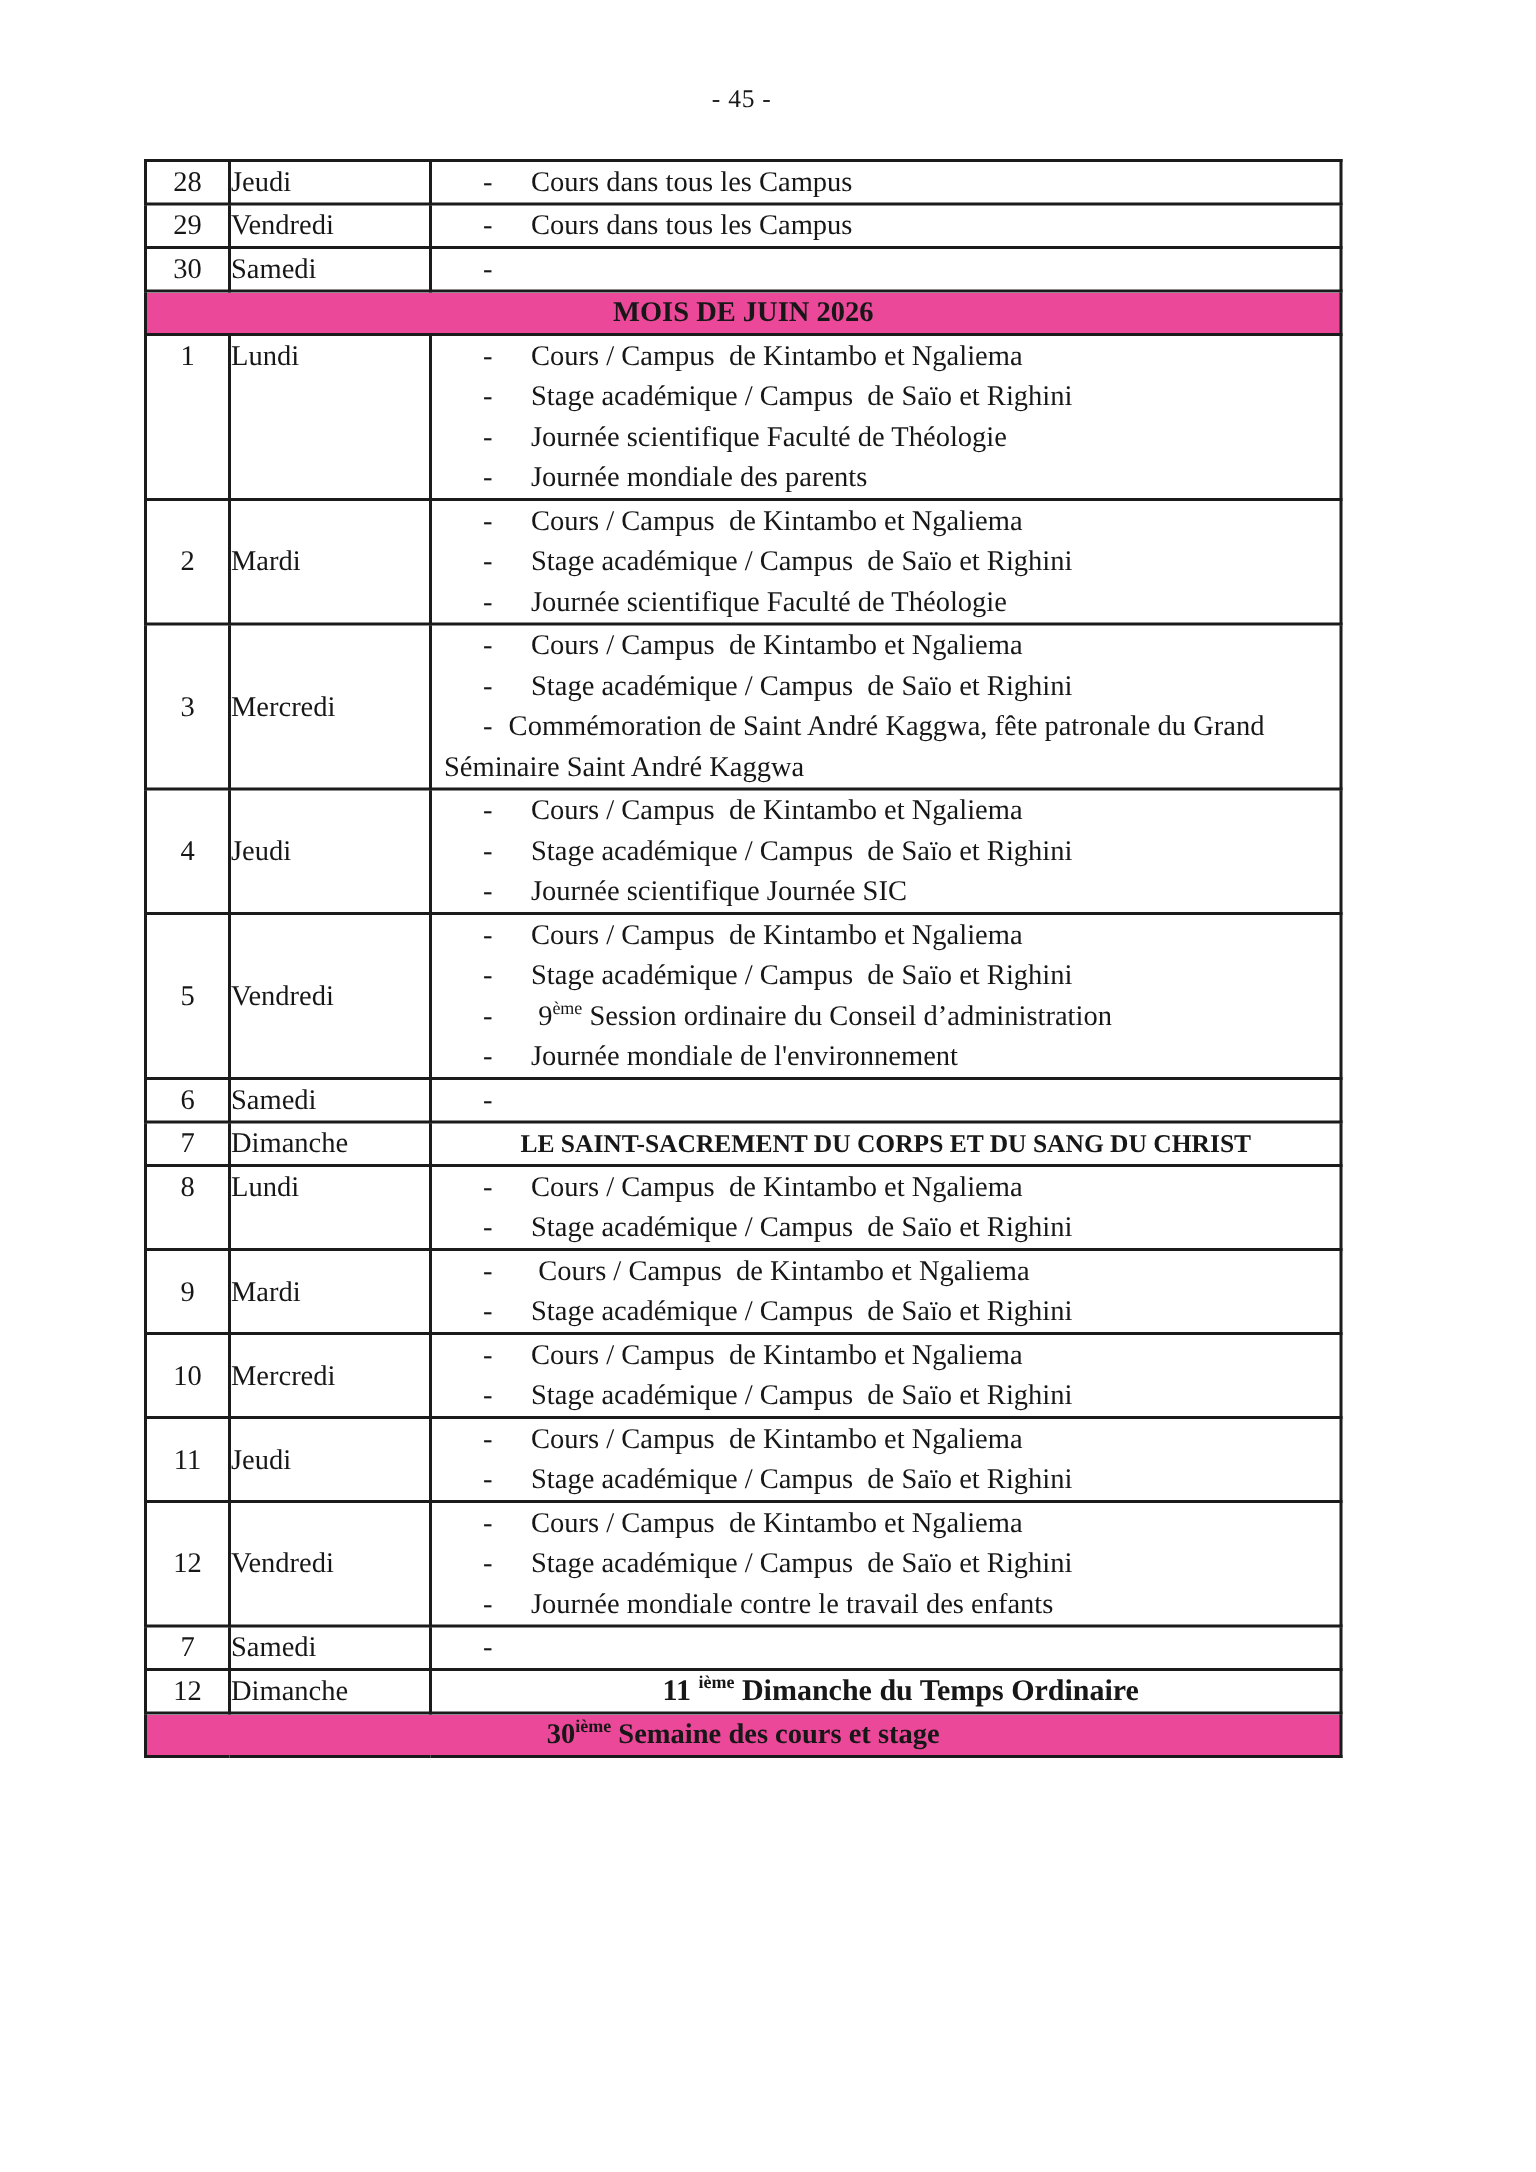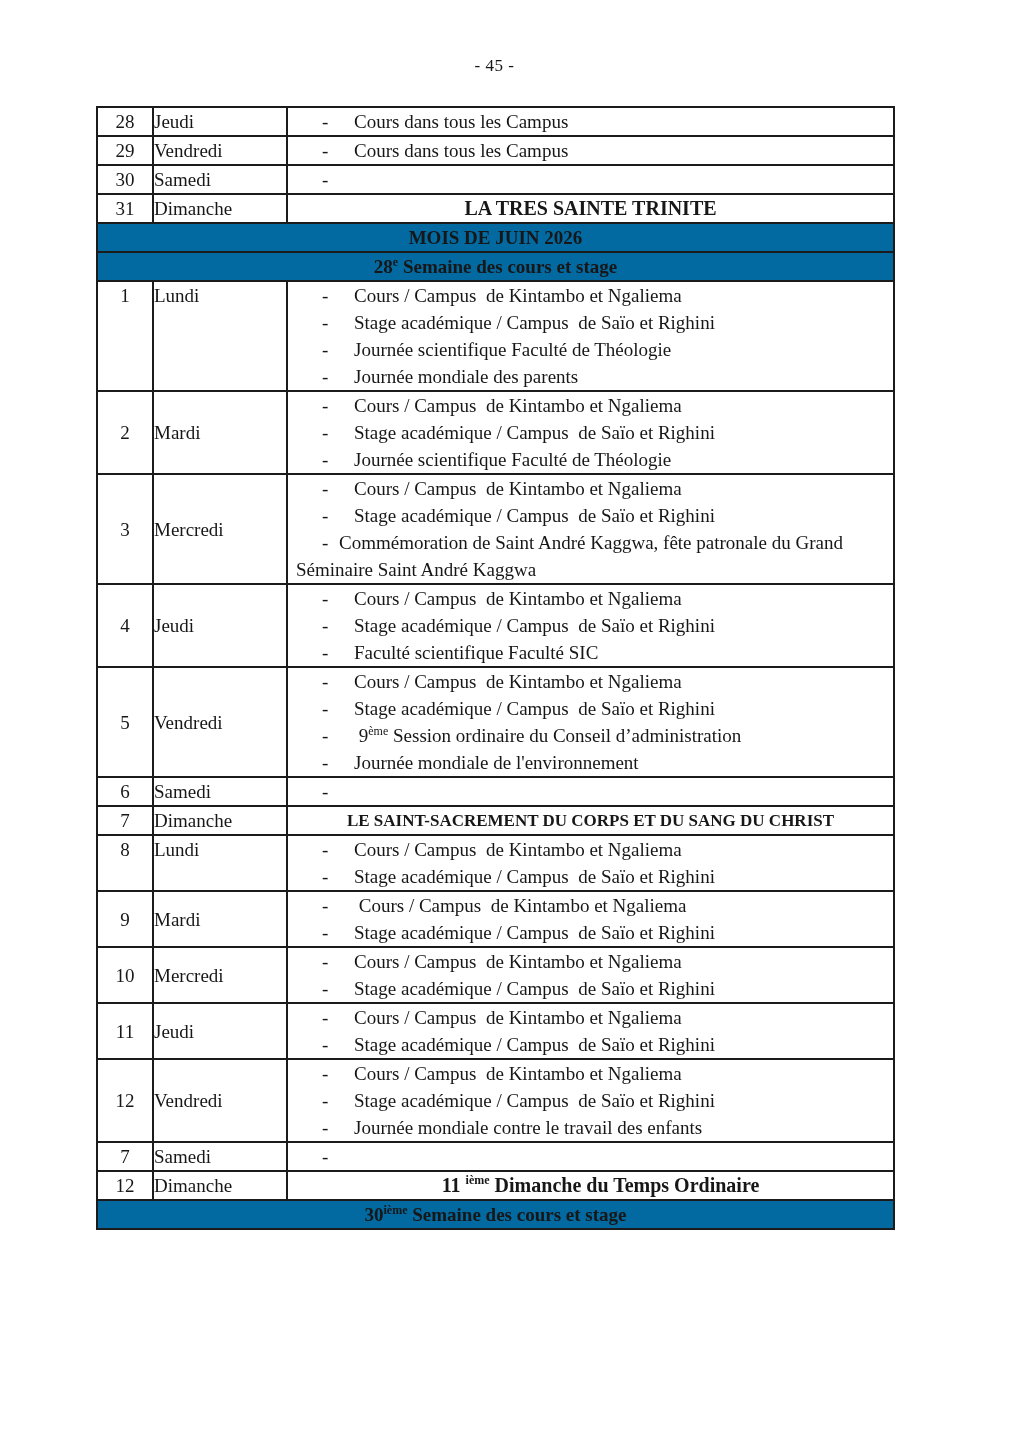--- a/index.html
+++ b/index.html
@@ -65,21 +65,21 @@
   }
   .item.flush { padding-left: 8px; }
   .item.flush .dash {
     position: static;
     display: inline-block;
     margin-left: 26px;
     margin-right: 6px;
   }
   
   td.hdr {
-    background: #0369a1;
+    background: #ec4899;
     text-align: center;
     font-weight: bold;
     font-size: 20px;
     line-height: 29px;
     padding: 1px 0;
   }
   
   td.feast { font-weight: bold; }
   td.feast.center { text-align: center; }
   td.feast.left { text-align: center; padding-left: 20px; }
@@ -120,31 +120,23 @@
             <div class="item"><span class="dash">-</span><span class="txt">Cours dans tous les Campus</span></div>
           </td>
         </tr>
         <tr class="row day">
           <td class="num-cell">30</td>
           <td class="day-cell">Samedi</td>
           <td class="events-cell">
             <div class="item"><span class="dash">-</span><span class="txt"></span></div>
           </td>
         </tr>
-        <tr class="row feast">
-          <td class="num-cell">31</td>
-          <td class="day-cell">Dimanche</td>
-          <td class="events-cell feast center normal"><span>LA TRES SAINTE TRINITE</span></td>
-        </tr>
         <tr class="row month">
           <td class="hdr" colspan="3"><span>MOIS DE JUIN 2026</span></td>
         </tr>
-        <tr class="row week">
-          <td class="hdr" colspan="3"><span>28</span><sup class="sup">e</sup><span> Semaine des cours et stage</span></td>
-        </tr>
         <tr class="row day">
           <td class="num-cell" style="vertical-align: top;">1</td>
           <td class="day-cell" style="vertical-align: top;">Lundi</td>
           <td class="events-cell">
             <div class="item"><span class="dash">-</span><span class="txt">Cours / Campus  de Kintambo et Ngaliema</span></div>
             <div class="item"><span class="dash">-</span><span class="txt">Stage académique / Campus  de Saïo et Righini</span></div>
             <div class="item"><span class="dash">-</span><span class="txt">Journée scientifique Faculté de Théologie</span></div>
             <div class="item"><span class="dash">-</span><span class="txt">Journée mondiale des parents</span></div>
           </td>
         </tr>
@@ -165,21 +157,21 @@
             <div class="item"><span class="dash">-</span><span class="txt">Stage académique / Campus  de Saïo et Righini</span></div>
             <div class="item flush"><span class="dash">-</span><span class="txt"> Commémoration de Saint André Kaggwa, fête patronale du Grand Séminaire Saint André Kaggwa</span></div>
           </td>
         </tr>
         <tr class="row day">
           <td class="num-cell">4</td>
           <td class="day-cell">Jeudi</td>
           <td class="events-cell">
             <div class="item"><span class="dash">-</span><span class="txt">Cours / Campus  de Kintambo et Ngaliema</span></div>
             <div class="item"><span class="dash">-</span><span class="txt">Stage académique / Campus  de Saïo et Righini</span></div>
-            <div class="item"><span class="dash">-</span><span class="txt">Faculté scientifique Faculté SIC</span></div>
+            <div class="item"><span class="dash">-</span><span class="txt">Journée scientifique Journée SIC</span></div>
           </td>
         </tr>
         <tr class="row day">
           <td class="num-cell">5</td>
           <td class="day-cell">Vendredi</td>
           <td class="events-cell">
             <div class="item"><span class="dash">-</span><span class="txt">Cours / Campus  de Kintambo et Ngaliema</span></div>
             <div class="item"><span class="dash">-</span><span class="txt">Stage académique / Campus  de Saïo et Righini</span></div>
             <div class="item"><span class="dash">-</span><span> 9</span><sup class="sup">ème</sup><span class="txt"> Session ordinaire du Conseil d’administration</span></div>
             <div class="item"><span class="dash">-</span><span class="txt">Journée mondiale de l'environnement</span></div>

